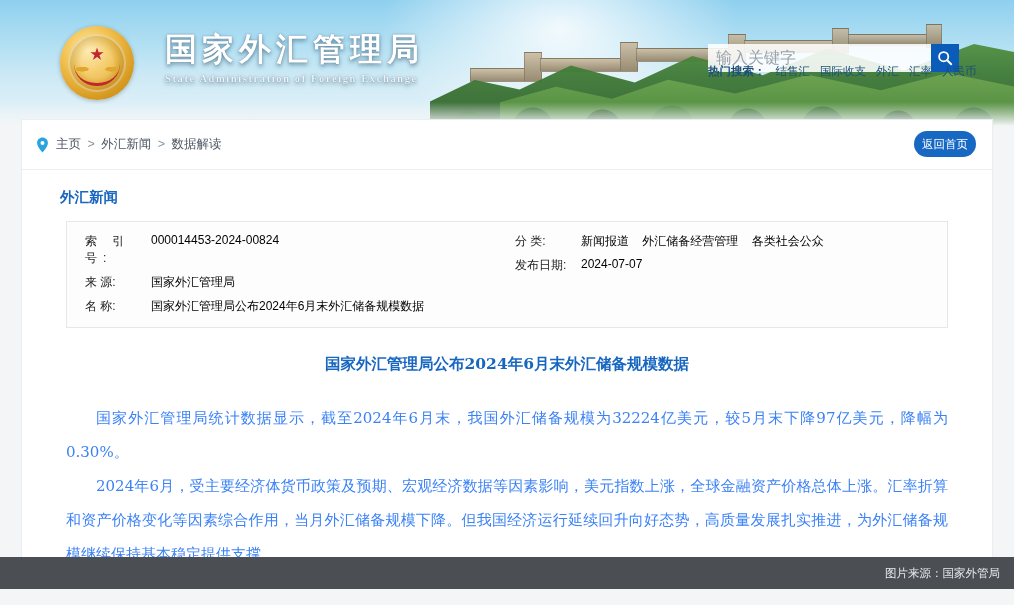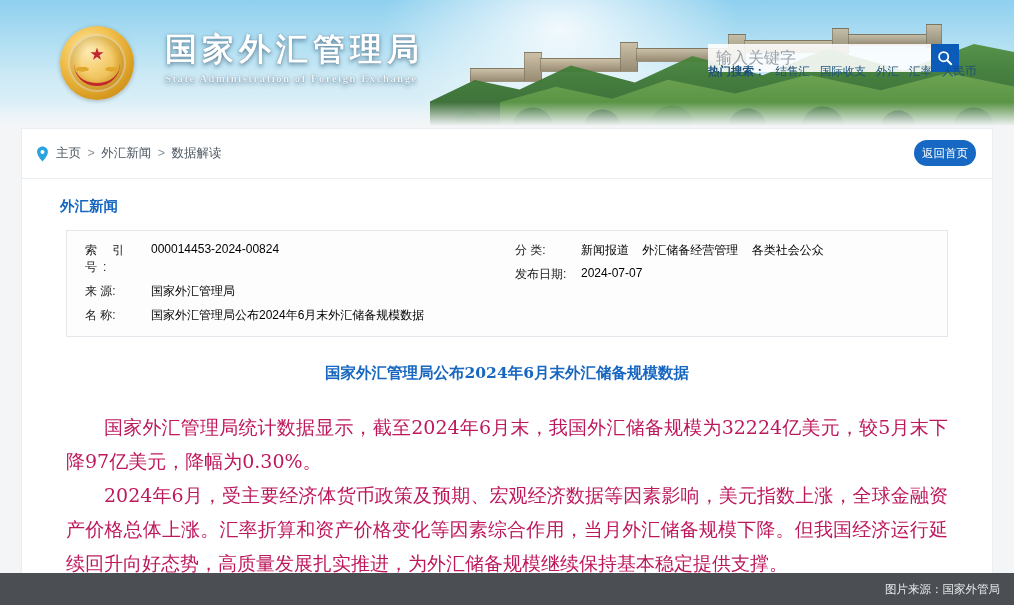--- a/index.html
+++ b/index.html
@@ -170,21 +170,21 @@
     font-size: 11.5px;
     color: #1a4f7a;
     white-space: nowrap;
   }
   .hotline .lbl { color: #1b4f7a; font-weight: 700; }
   .hotline a { color: #1b4f7a; text-decoration: none; text-align: center; }
 
   
   .content {
     position: absolute;
-    left: 22px; top: 129px;
+    left: 22px; top: 120px;
     width: 970px;
     height: 445px;
     background: #ffffff;
     box-shadow: 0 0 0 1px #e9eef2;
   }
 
   .crumbbar {
     height: 50px;
     display: flex; align-items: center;
     padding: 0 0 0 14px;
@@ -245,32 +245,32 @@
     margin: 26px auto 0 auto;
     text-align: center;
     font-size: 15.5px;
     font-weight: 700;
     color: #1766c0;
     font-family: "DejaVu Serif", serif;
   }
 
   .body {
     margin: 26px 44px 0 44px;
-    font-size: 19px;
+    font-size: 15px;
     line-height: 34px;
-    color: #be185d;
+    color: #3b82f6;
     font-family: "DejaVu Serif", serif;
     text-align: justify;
   }
   .body p { margin: 0; text-indent: 2em; }
 
   
   .footer {
     position: absolute;
-    left: 0; bottom: 0;
+    left: 0; bottom: 16px;
     width: 1014px; height: 32px;
     background: #4b4f54;
     display: flex; align-items: center; justify-content: flex-end;
     padding-right: 14px;
   }
   .footer .src {
     color: #e8eaec;
     font-size: 11.5px;
   }
   .sidebarleft {

